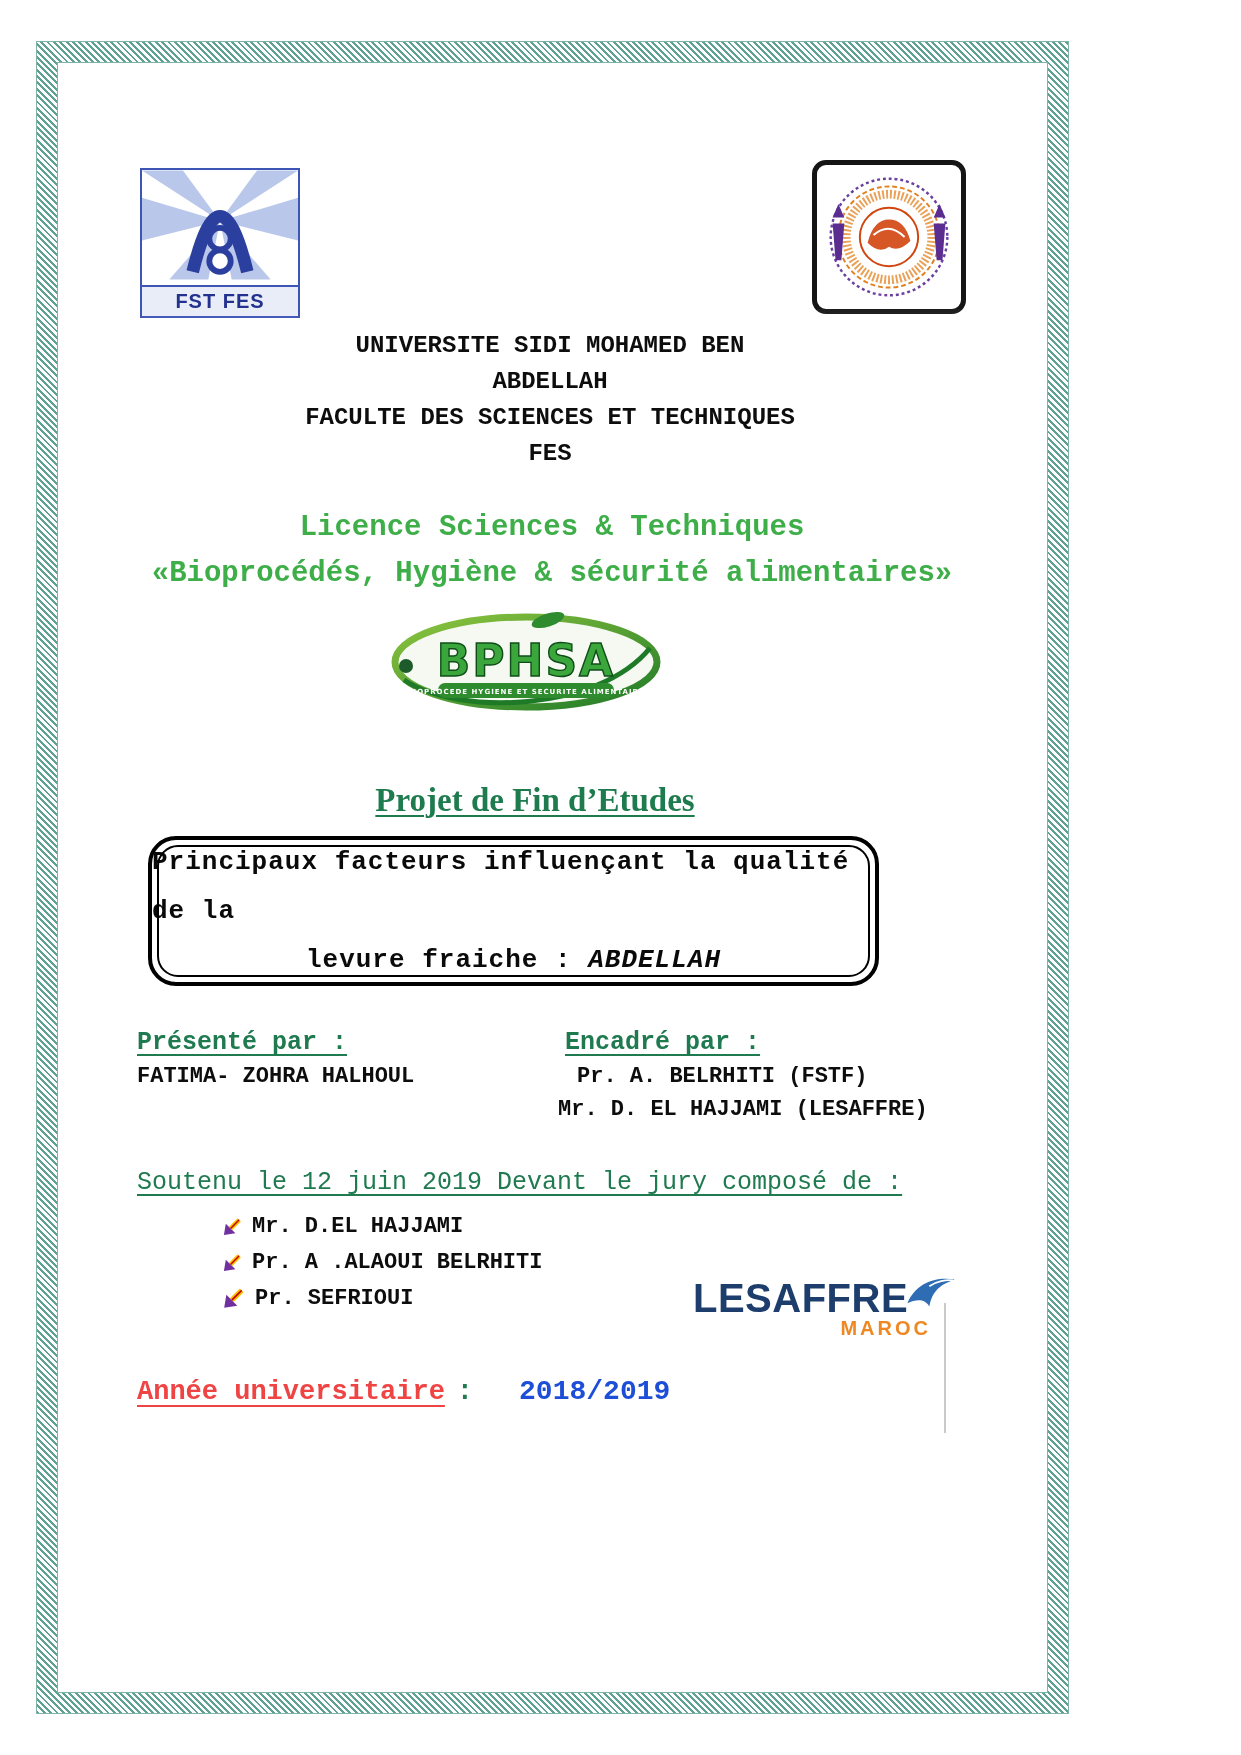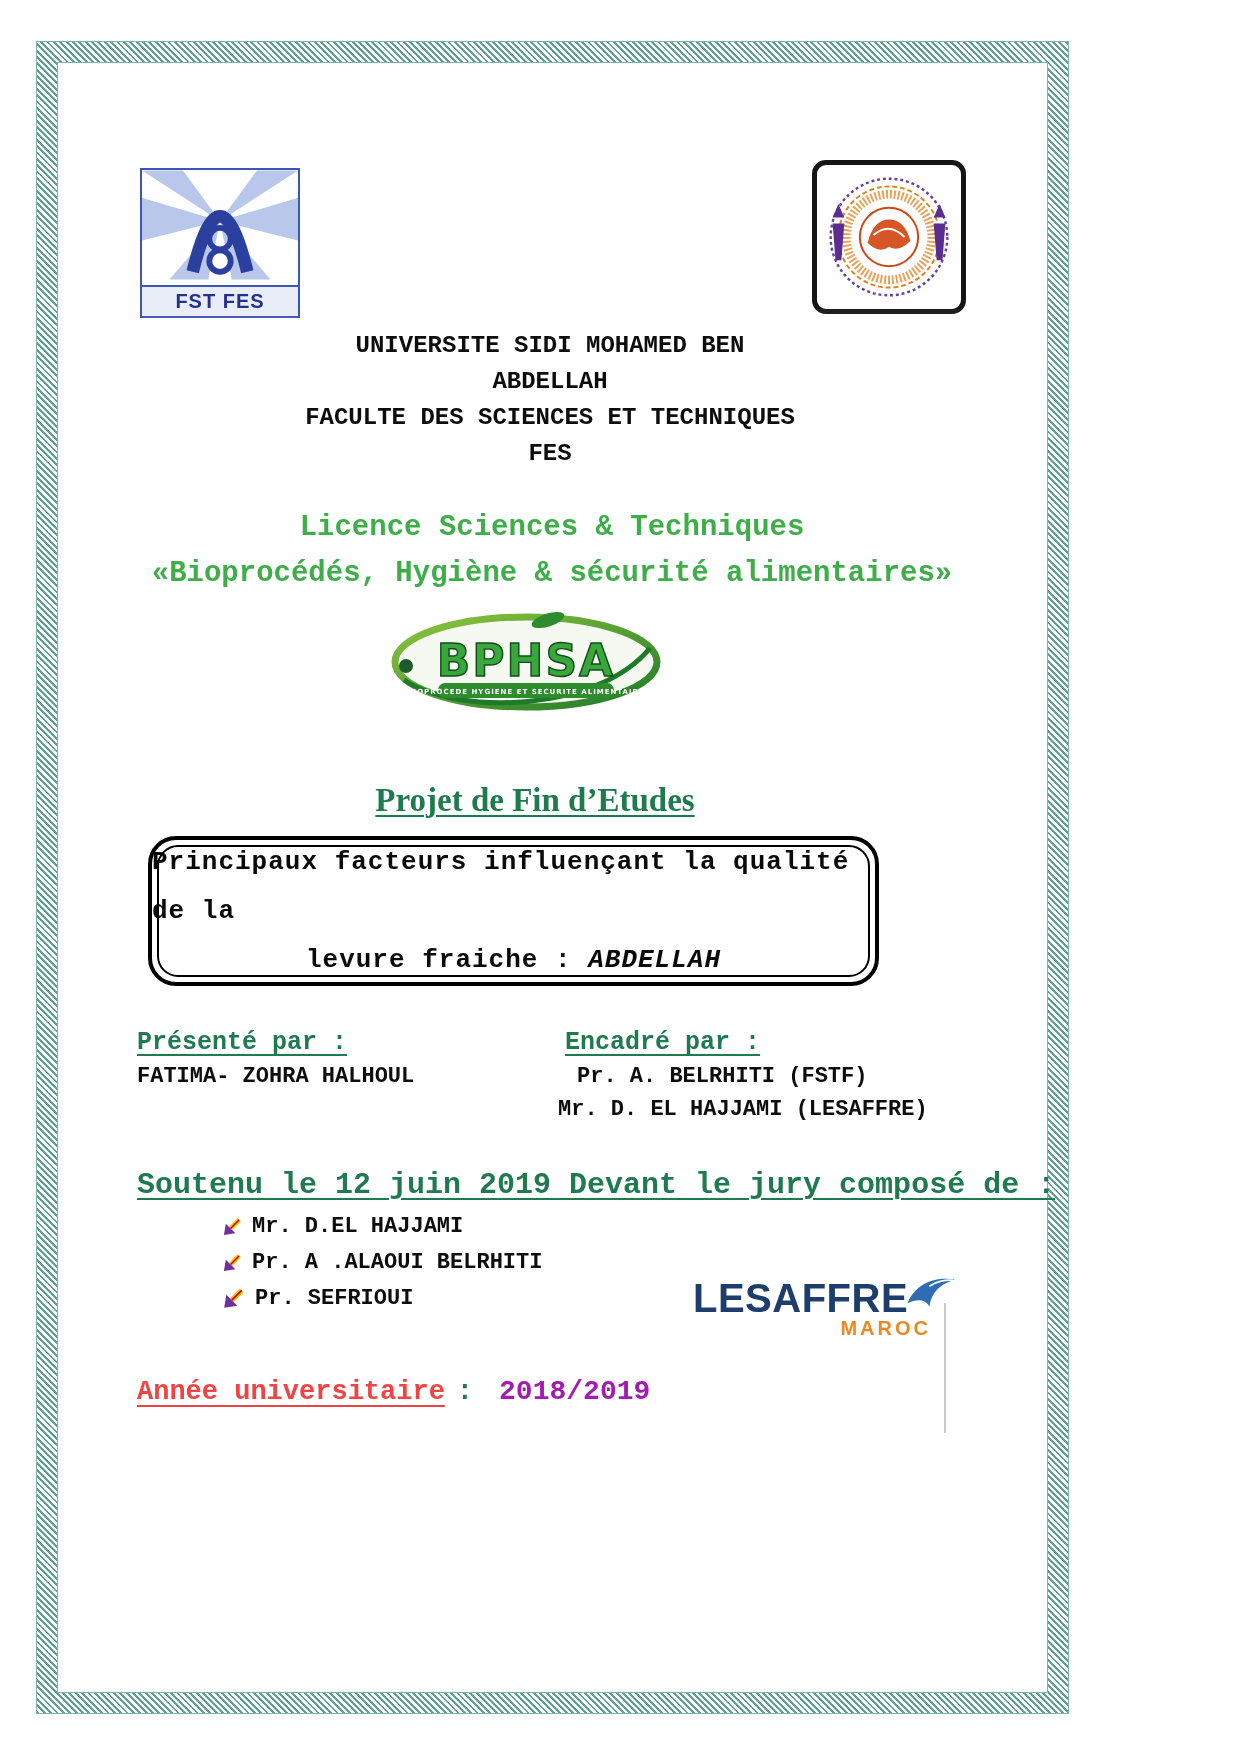--- a/index.html
+++ b/index.html
@@ -87,21 +87,21 @@
   .presented-label { left: 137px; top: 1028px; }
   .supervised-label { left: 565px; top: 1028px; }
   .name-text { position: absolute; font-weight: bold; font-size: 22px; color: #0d0d0d; }
   .presented-name { left: 137px; top: 1064px; }
   .sup1 { left: 577px; top: 1064px; }
   .sup2 { left: 558px; top: 1097px; }
 
   
   .soutenu-heading {
     position: absolute; left: 137px; top: 1168px;
-    font-weight: bold; font-size: 30px; color: #1f7a50;
+    font-weight: normal; font-size: 25px; color: #1f7a50;
     text-decoration: underline; text-decoration-thickness: 2px; text-underline-offset: 5px;
   }
   .jury-list { position: absolute; left: 222px; top: 1208px; }
   .jury-item { display: flex; align-items: center; height: 36px; gap: 9px;
     font-weight: bold; font-size: 22px; color: #0d0d0d; }
   .jury-icon { flex: 0 0 auto; display: inline-flex; }
 
   
   .lesaffre { position: absolute; left: 693px; top: 1276px; width: 252px; }
   .lesaffre-row { display: flex; align-items: flex-start; }
@@ -117,21 +117,21 @@
   }
   .lesaffre-vline { position: absolute; left: 944px; top: 1303px; width: 2px; height: 130px; background: #c9c9c9; }
 
   
   .annee { position: absolute; left: 137px; top: 1376px; display: flex; align-items: baseline; }
   .annee-label {
     font-weight: bold; font-size: 27px; color: #ef4444;
     text-decoration: underline; text-decoration-thickness: 2px; text-underline-offset: 6px;
   }
   .annee-colon { font-weight: bold; font-size: 27px; color: #1f7a50; margin-left: 12px; }
-  .annee-value { font-weight: bold; font-size: 28px; color: #a21caf; margin-left: 26px; }
+  .annee-value { font-weight: bold; font-size: 28px; color: #1d4ed8; margin-left: 46px; }
 </style>
 </head>
 <body>
 
 <div class="page">
 
   <div class="frame"></div>
 
   <div class="fst-logo">
     <svg viewBox="0 0 160 112" width="156" height="110">

